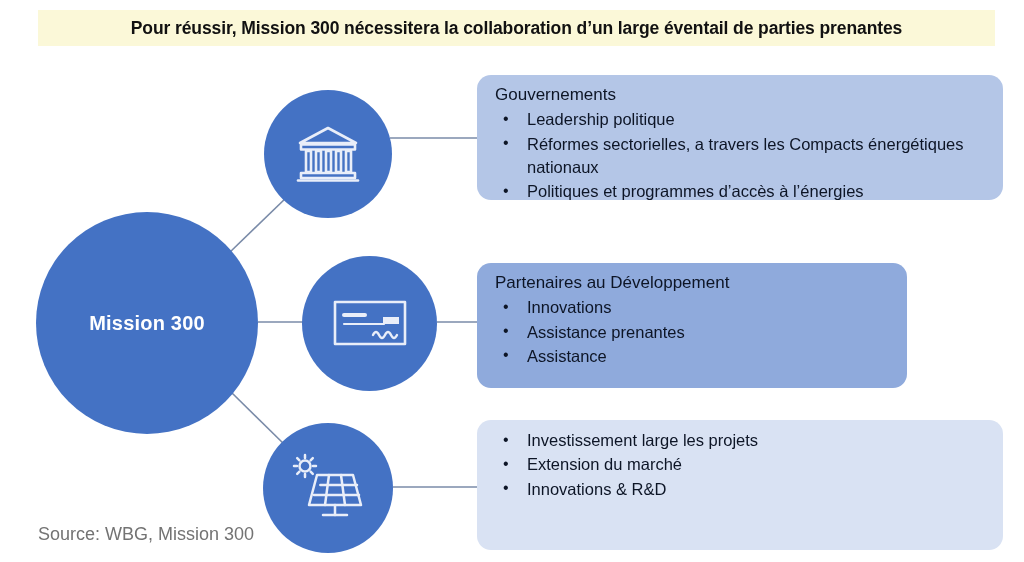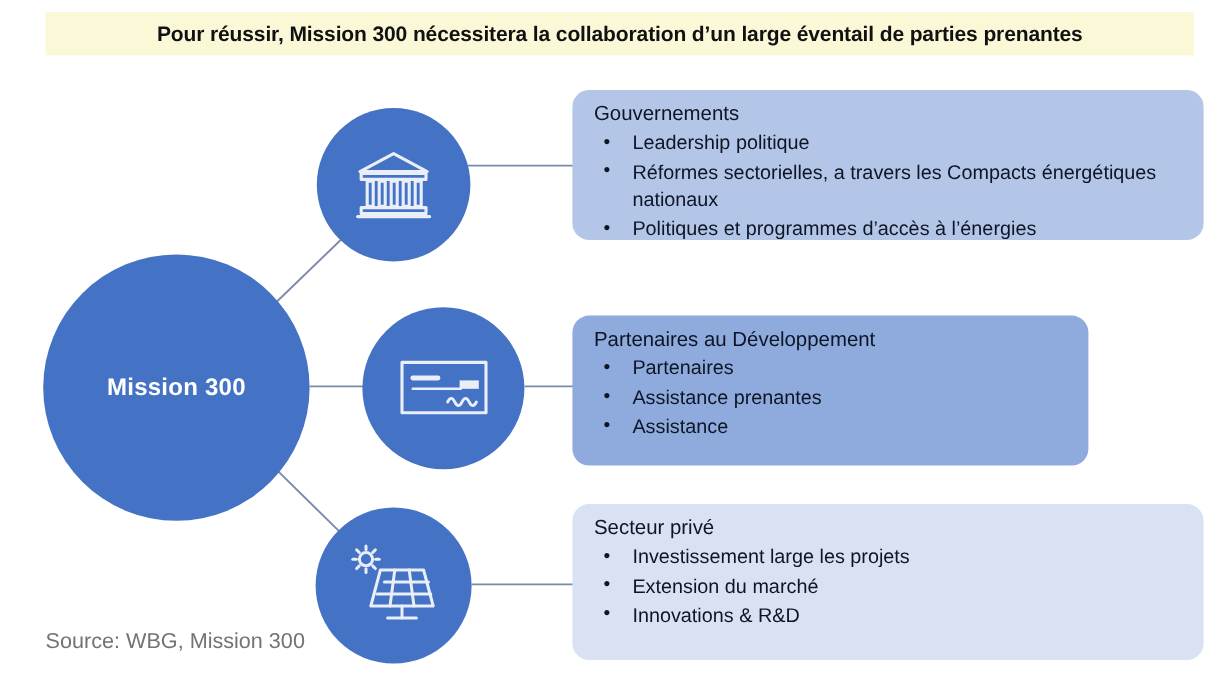--- a/index.html
+++ b/index.html
@@ -210,28 +210,27 @@
     <ul class="bullets">
       <li>Leadership politique</li>
       <li>Réformes sectorielles, a travers les Compacts énergétiques nationaux</li>
       <li>Politiques et programmes d’accès à l’énergies</li>
     </ul>
   </div>
 
   <div class="info-box box-2">
     <div class="box-title">Partenaires au Développement</div>
     <ul class="bullets">
-      <li>Partenaires</li>
+      <li>Innovations</li>
       <li>Assistance prenantes</li>
       <li>Assistance</li>
     </ul>
   </div>
 
   <div class="info-box box-3">
-    <div class="box-title">Secteur privé</div>
     <ul class="bullets">
       <li>Investissement large les projets</li>
       <li>Extension du marché</li>
       <li>Innovations &amp; R&amp;D</li>
     </ul>
   </div>
 
   <div class="source-note">Source: WBG, Mission 300</div>
 
 </div>

